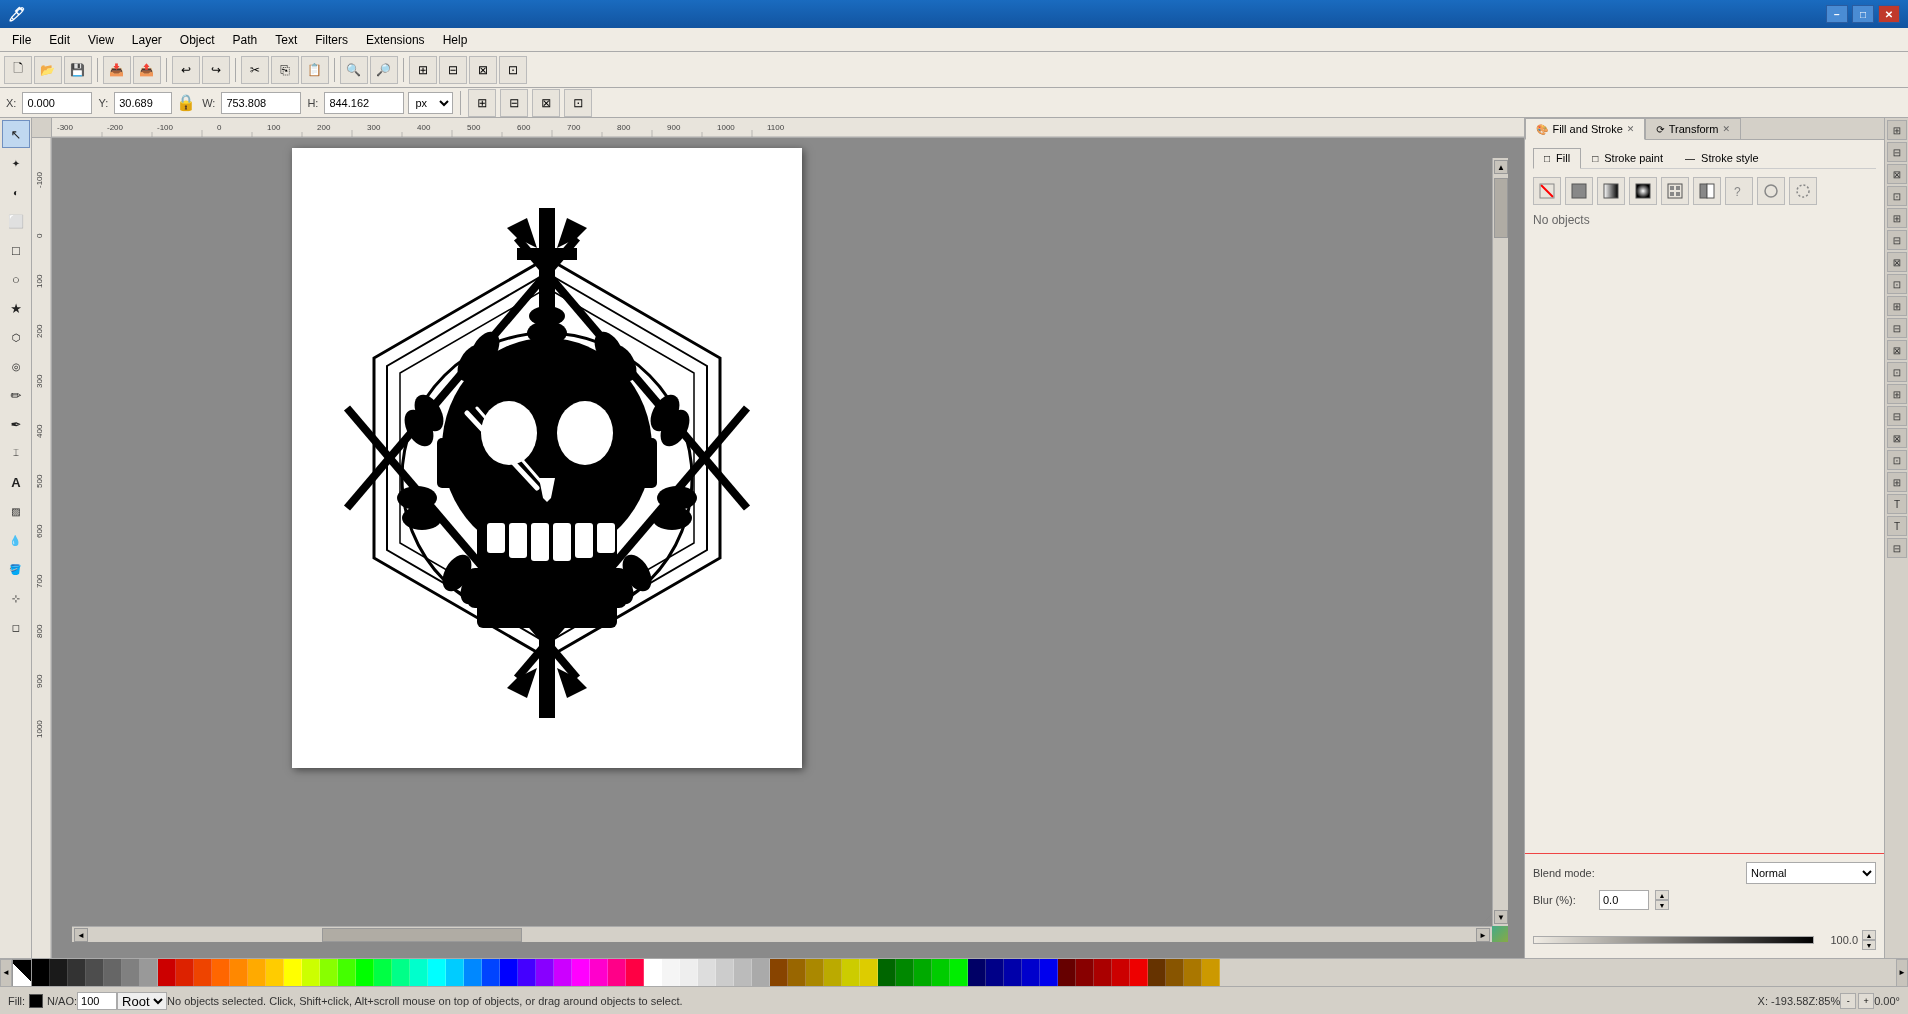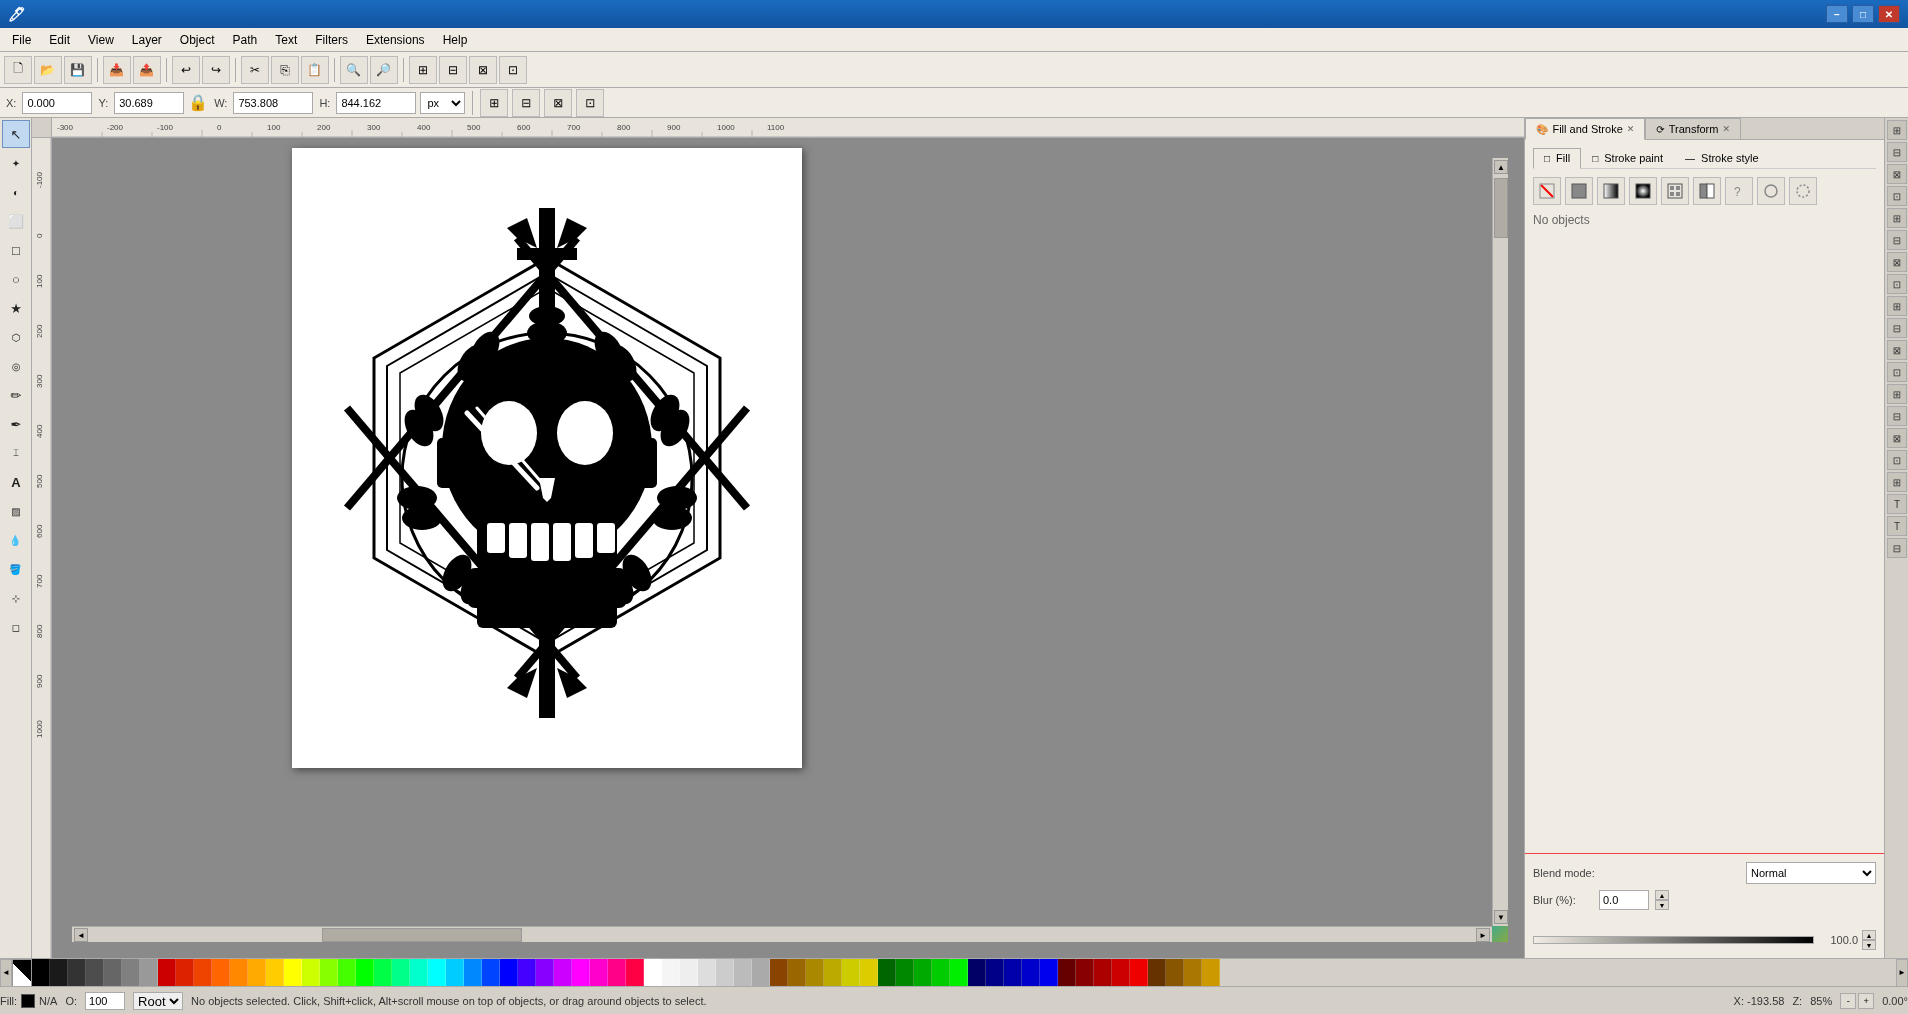--- a/index.html
+++ b/index.html
@@ -340,22 +340,21 @@
       color: #333;
     }
 
     
     #statusbar {
       height: 28px;
       background: #d4d0c8;
       border-top: 1px solid #aaa;
       display: flex;
       align-items: center;
-      padding: 0 0;
-      gap: 8px;
+      padding: 0 8px;
       font-size: 11px;
     }
     #fill-indicator {
       display: flex;
       align-items: center;
       gap: 4px;
     }
     .color-swatch {
       width: 14px; height: 14px;
       border: 1px solid #555;
@@ -439,21 +438,21 @@
   <div class="toolbar-btn">⊞</div>
   <div class="toolbar-btn">⊟</div>
   <div class="toolbar-btn">⊠</div>
   <div class="toolbar-btn">⊡</div>
 </div>
 
 <div id="coordbar">
   <span class="toolbar-label">X:</span>
   <input class="toolbar-input" style="width: 70px;" value="0.000">
   <span class="toolbar-label">Y:</span>
-  <input class="toolbar-input" style="width: 70px;" value="30.689">
+  <input class="toolbar-input" style="width: 58px;" value="30.689">
   <span style="font-size:16px;cursor:pointer;">🔒</span>
   <span class="toolbar-label">W:</span>
   <input class="toolbar-input" style="width: 80px;" value="753.808">
   <span class="toolbar-label">H:</span>
   <input class="toolbar-input" style="width: 80px;" value="844.162">
   <select class="toolbar-combo">
     <option>px</option><option>mm</option><option>cm</option><option>in</option>
   </select>
   <div class="toolbar-sep"></div>
   <div class="toolbar-btn">⊞</div>

